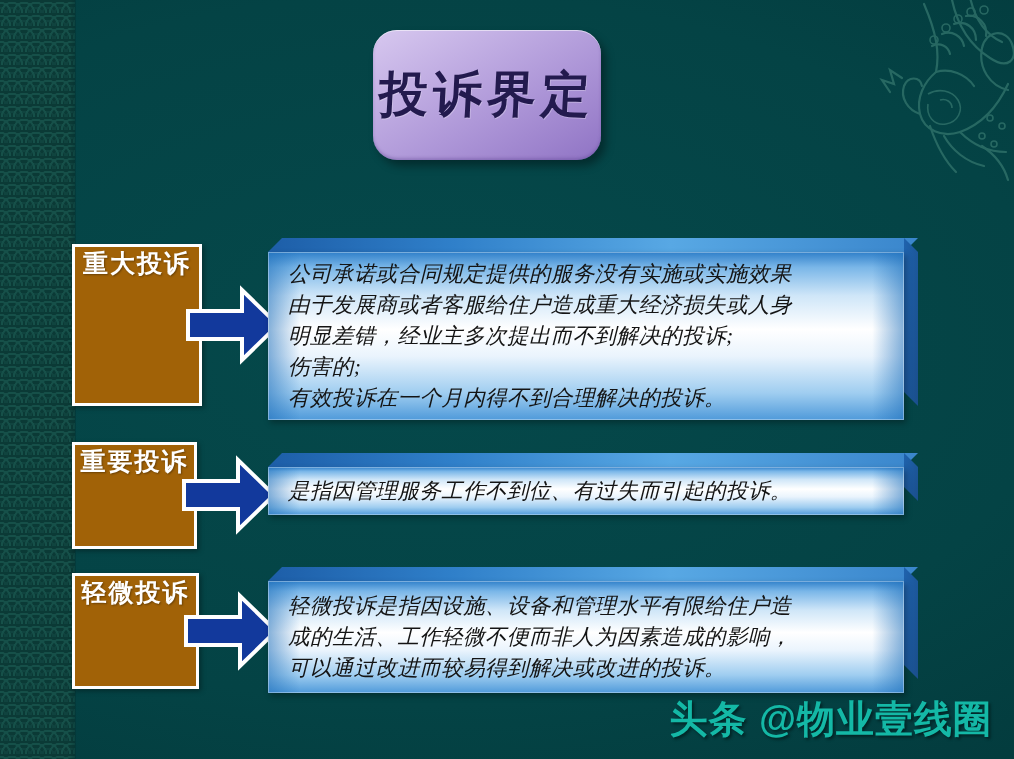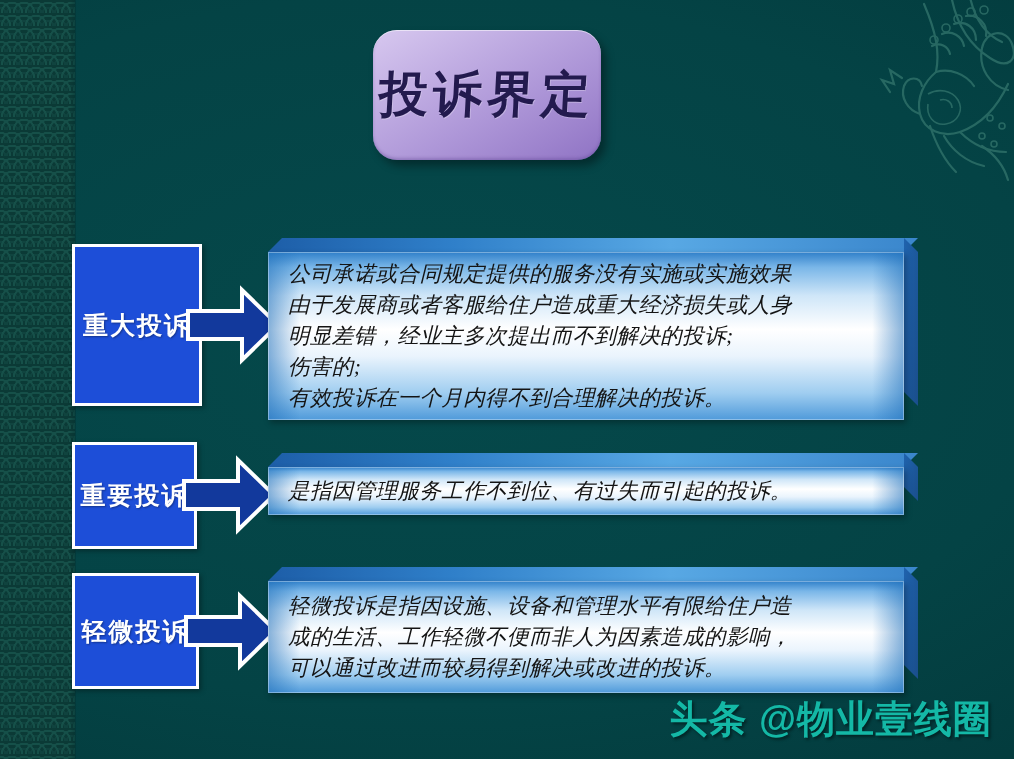--- a/index.html
+++ b/index.html
@@ -86,25 +86,24 @@
     position: absolute;
     left: 0;
   }
   .row-1 { top: 238px; }
   .row-2 { top: 440px; }
   .row-3 { top: 563px; }
 
   
   .label-box {
     position: absolute;
-    background: #1d4ed8;
+    background: #a16207;
     border: 3px solid #ffffff;
     box-sizing: border-box;
     display: flex;
-    align-items: center;
     justify-content: center;
     box-shadow: 2px 2px 5px rgba(0,0,0,.35);
   }
   .label-text {
     color: #ffffff;
     font-size: 25px;
     font-weight: 700;
     letter-spacing: 2px;
     font-family: "Liberation Serif", "DejaVu Serif", serif;
     white-space: nowrap;

